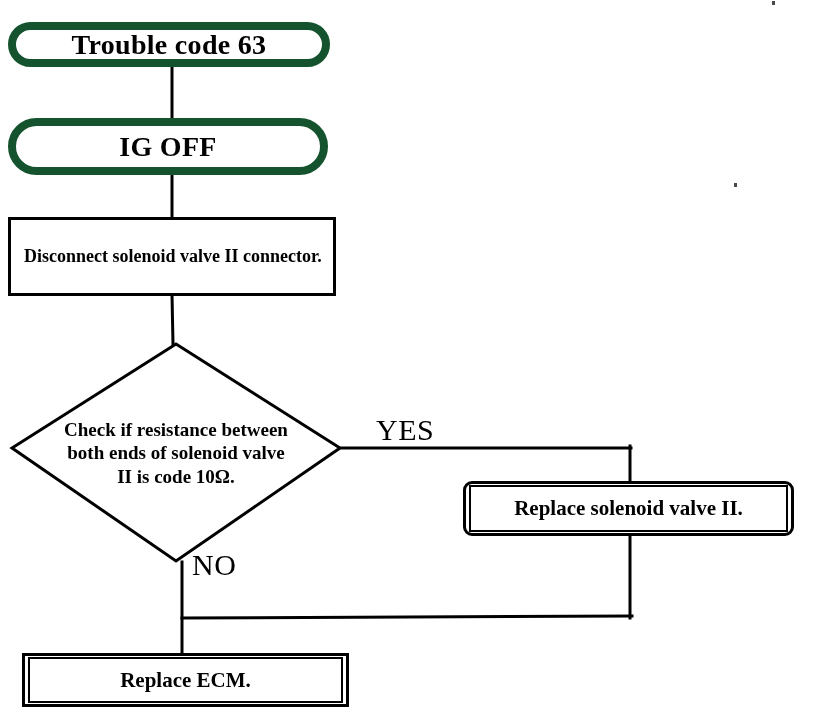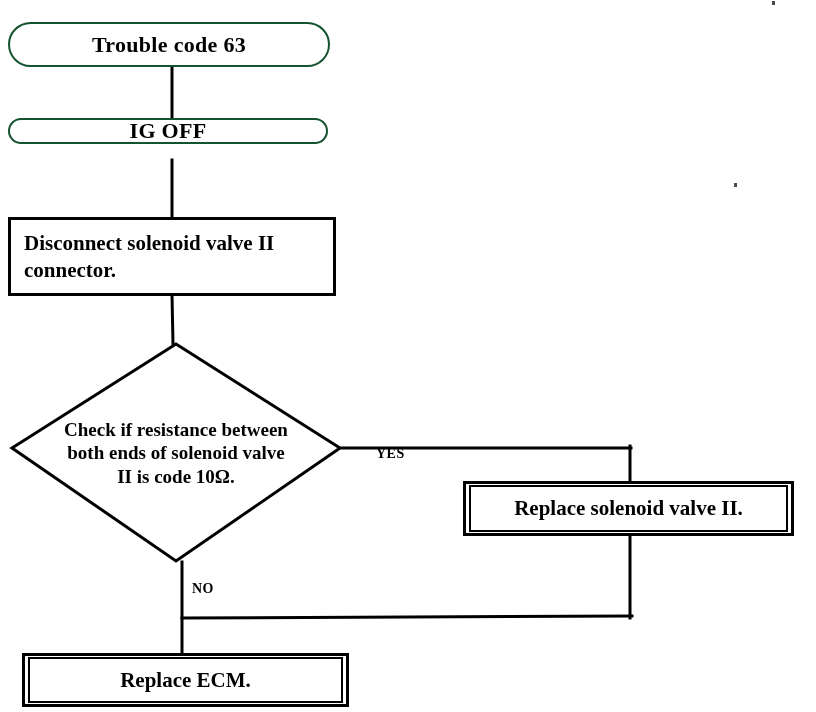--- a/index.html
+++ b/index.html
@@ -29,37 +29,37 @@
     align-items: center;
     justify-content: center;
     text-align: center;
     color: #000;
     background: #fff;
     z-index: 3;
   }
 
   
   .stadium {
-    border: 2px solid #14532d;
+    border: 8px solid #14532d;
     border-radius: 30px;
-    font-size: 22px;
+    font-size: 28px;
     font-weight: 600;
     letter-spacing: 0.3px;
   }
   #node-trouble-code {
     left: 8px;  top: 22px;  width: 322px; height: 45px;
   }
   #node-ig-off {
-    left: 8px;  top: 118px; width: 320px; height: 26px;
+    left: 8px;  top: 118px; width: 320px; height: 57px;
   }
 
   
   .process {
     border: 3px solid #000;
-    font-size: 21px;
+    font-size: 18px;
     font-weight: 600;
     justify-content: flex-start;
     text-align: left;
     padding: 4px 8px 4px 13px;
     line-height: 1.28;
   }
   #node-disconnect {
     left: 8px; top: 217px; width: 328px; height: 79px;
   }
 
@@ -73,21 +73,21 @@
   .double-box > .inner {
     border: 2px solid #000;
     width: 100%;
     height: 100%;
     display: flex;
     align-items: center;
     justify-content: center;
     background: #fff;
   }
   #node-replace-solenoid {
-    left: 463px; top: 481px; width: 331px; height: 55px;
+    left: 463px; top: 481px; width: 331px; height: 55px; border-radius: 9px;
   }
   #node-replace-ecm {
     left: 22px; top: 653px; width: 327px; height: 54px; text-align: right;
   }
 
   
   #node-decision {
     left: 10px; top: 342px; width: 332px; height: 222px;
     background: transparent;
     z-index: 2;
@@ -103,26 +103,25 @@
     font-size: 19px;
     font-weight: 600;
     line-height: 1.24;
     padding: 0 54px;
     box-sizing: border-box;
   }
 
   
   .branch-label {
     position: absolute;
-    font-size: 14px;
-    font-weight: 700;
+    font-size: 30px;
+    font-weight: 400;
     letter-spacing: 0.5px;
     z-index: 4;
     background: transparent;
-    margin-top: 33px;
   }
   #label-yes { left: 376px; top: 413px; }
   #label-no  { left: 192px; top: 548px; }
 
   
   .speck {
     position: absolute;
     background: #4a4a4a;
     z-index: 1;
   }

